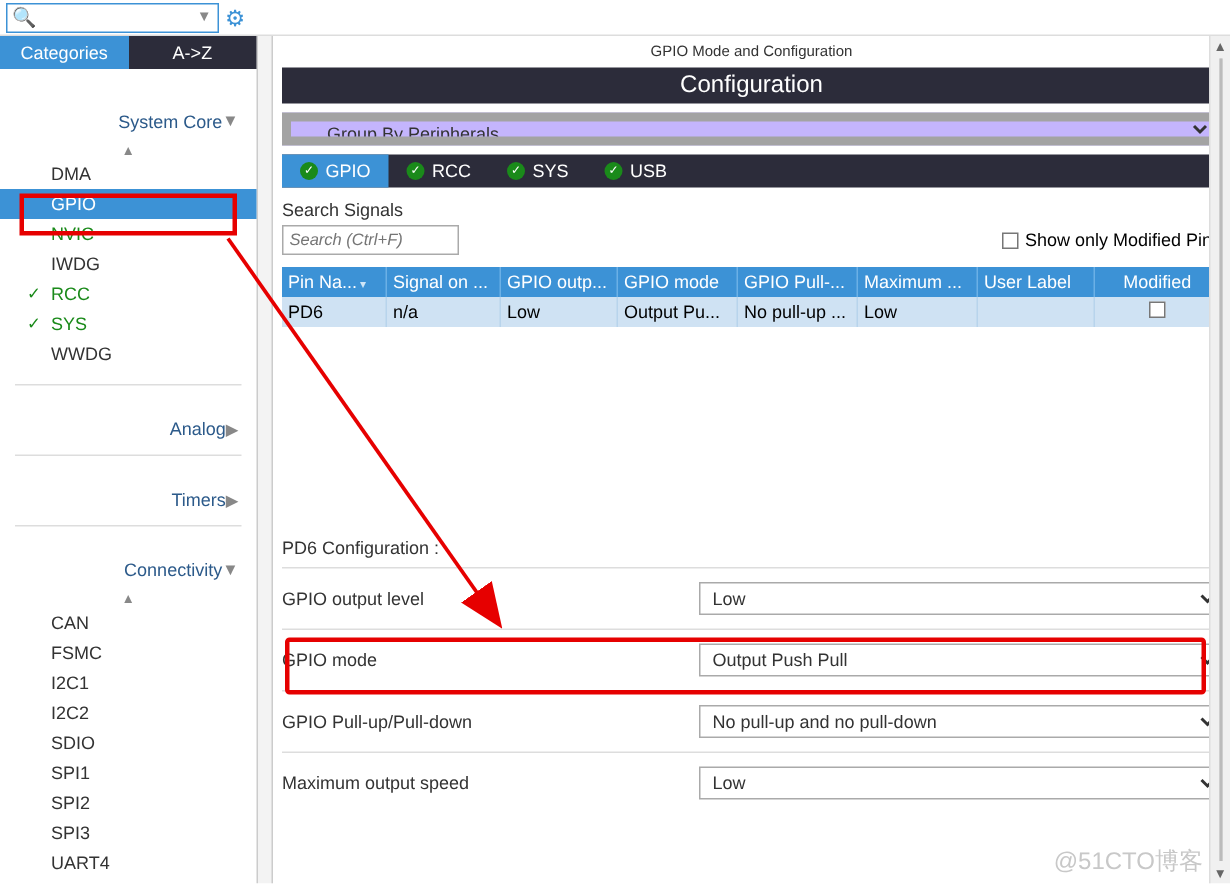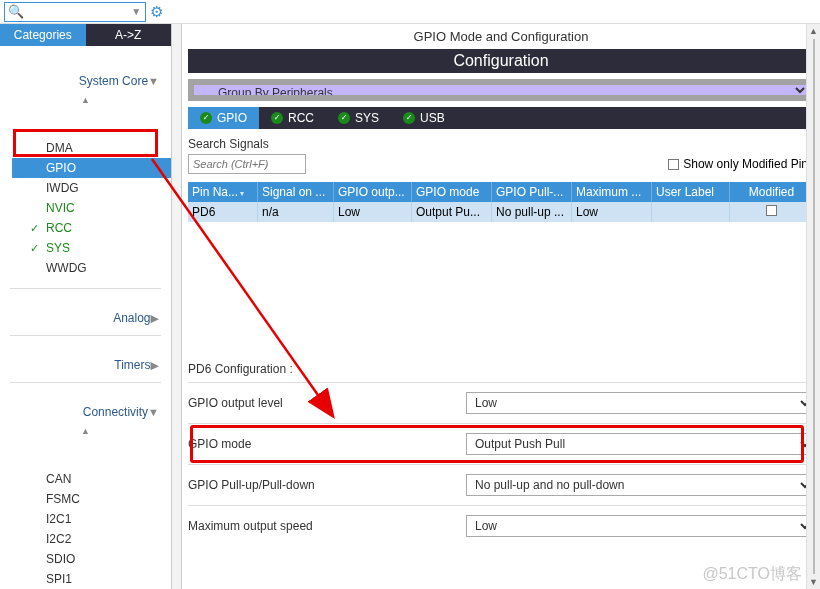--- a/index.html
+++ b/index.html
@@ -17,31 +17,31 @@
 .sidebar { width: 172px; border-right: 1px solid #ccc; background: #fff; position: relative; }
 .tabbar { display: flex; height: 22px; }
 .tab { flex: 1; text-align: center; line-height: 22px; cursor: pointer; font-size: 12px; }
 .tab.active { background: #3c92d6; color: #fff; }
 .tab.dark { background: #2c2c3a; color: #fff; }
 
 .catblock { padding: 6px 0 2px 0; }
 .cathdr { display: flex; justify-content: flex-end; align-items: center; padding: 6px 12px; color: #2c5a8a; cursor: pointer; margin-top: 16px; }
 .cathdr .chv { color: #888; font-size: 11px; }
 .cat-arrow { text-align: center; color: #888; font-size: 9px; padding: 1px 0; }
-.catitems { padding: 0 0 6px 12px; margin-top: 32px; }
+.catitems { padding: 0 0 6px 0; }
 .catitem { padding: 2px 0 2px 34px; cursor: pointer; color: #333; line-height: 16px; position: relative; }
 .catitem.green { color: #1a8a1a; }
 .catitem.sel { background: #3c92d6; color: #fff; }
 .catitem .chk { position: absolute; left: 18px; color: #1a8a1a; font-size: 11px; top: 2px; }
 .divider { border-top: 1px solid #ddd; margin: 4px 10px; }
 
 .splitter { width: 10px; background: #f3f3f3; border-right: 1px solid #ccc; cursor: col-resize; }
 
 .content { flex: 1; display: flex; flex-direction: column; background: #fff; position: relative; }
-.titlebar { text-align: center; padding: 5px 0; color: #333; font-size: 13px; }
+.titlebar { text-align: center; padding: 5px 0; color: #333; font-size: 10px; }
 .confbar { background: #2c2c3a; color: #fff; text-align: center; padding: 3px 0; font-size: 16px; margin: 0 6px; }
 
 .groupby { margin: 6px; }
 .groupby select { width: 100%; height: 22px; border: 6px solid #a3a3a3; padding: 0 20px; font-size: 12px; color: #333; background: #c4b5fd; }
 
 .periphtabs { display: flex; margin: 0 6px; background: #2c2c3a; }
 .ptab { padding: 4px 12px; color: #fff; display: flex; align-items: center; gap: 5px; cursor: pointer; font-size: 12px; }
 .ptab.active { background: #3c92d6; }
 .ptab .ok { display: inline-flex; width: 12px; height: 12px; border-radius: 50%; background: #1a8a1a; color: #fff; align-items: center; justify-content: center; font-size: 8px; line-height: 1; }
 
@@ -99,22 +99,22 @@
 
     <div class="catblock">
       <div class="cathdr">
         <span>System Core</span>
         <span class="chv">▼</span>
       </div>
       <div class="cat-arrow">▲</div>
       <div class="catitems">
         <div class="catitem">DMA</div>
         <div class="catitem sel">GPIO</div>
+        <div class="catitem green">NVIC</div>
         <div class="catitem">IWDG</div>
-        <div class="catitem green">NVIC</div>
         <div class="catitem green"><span class="chk">✓</span><span>RCC</span></div>
         <div class="catitem green"><span class="chk">✓</span><span>SYS</span></div>
         <div class="catitem">WWDG</div>
       </div>
       <div class="divider"></div>
       <div class="cathdr">
         <span>Analog</span>
         <span class="chv">▶</span>
       </div>
       <div class="divider"></div>

